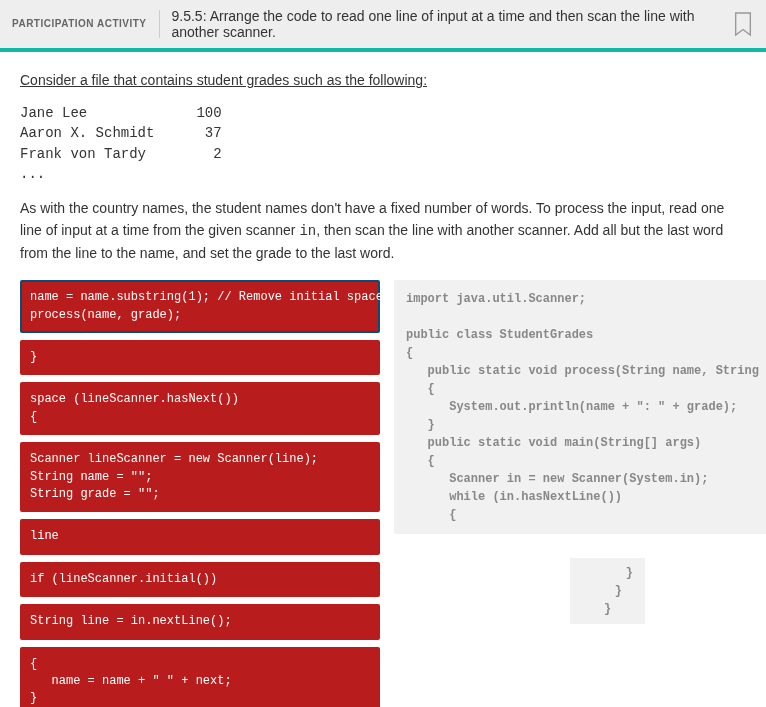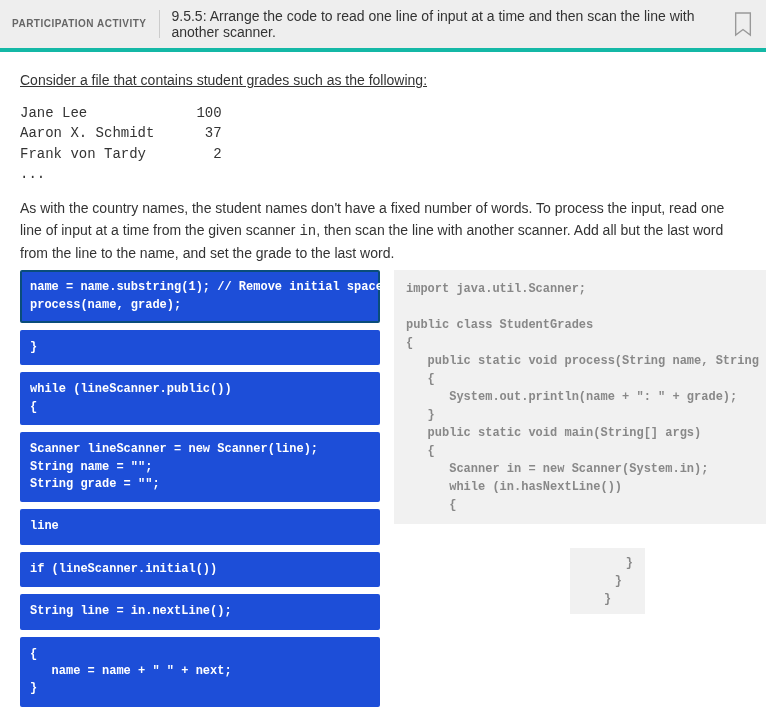--- a/index.html
+++ b/index.html
@@ -52,42 +52,42 @@
     }
     .file-sample {
       font-family: "Consolas", "Courier New", monospace;
       font-size: 14px;
       white-space: pre;
       margin-bottom: 14px;
       line-height: 1.45;
     }
     .instructions {
       line-height: 1.55;
-      margin-bottom: 6px;
+      margin-bottom: 16px;
     }
     .mono {
       font-family: "Consolas", "Courier New", monospace;
     }
     .exercise-area {
       display: flex;
       gap: 14px;
       align-items: flex-start;
     }
     .left-col {
       display: flex;
       flex-direction: column;
       gap: 7px;
       width: 360px;
     }
     .code-block {
-      background: #1d4ed8;
+      background: #b91c1c;
       color: #fff;
       font-family: "Consolas", "Courier New", monospace;
       font-size: 12px;
-      font-weight: bold;
+      font-weight: normal;
       padding: 9px 10px;
       border-radius: 2px;
       white-space: pre;
       line-height: 1.45;
       cursor: move;
     }
     .code-block.selected {
       border: 2px solid #0a4d7a;
       padding: 7px 8px;
     }
@@ -141,21 +141,21 @@
 ...</div>
   <p class="instructions">
     <span>As with the country names, the student names don't have a fixed number of words. To process the input, read one line of input at a time from the given scanner </span><span class="mono">in</span><span>, then scan the line with another scanner. Add all but the last word from the line to the name, and set the grade to the last word.</span>
   </p>
 
   <div class="exercise-area">
     <div class="left-col">
       <div class="code-block selected">name = name.substring(1); // Remove initial space
 process(name, grade);</div>
       <div class="code-block">}</div>
-      <div class="code-block">while (lineScanner.public())
+      <div class="code-block">space (lineScanner.hasNext())
 {</div>
       <div class="code-block">Scanner lineScanner = new Scanner(line);
 String name = "";
 String grade = "";</div>
       <div class="code-block">line</div>
       <div class="code-block">if (lineScanner.initial())</div>
       <div class="code-block">String line = in.nextLine();</div>
       <div class="code-block">{
    name = name + " " + next;
 }</div>

